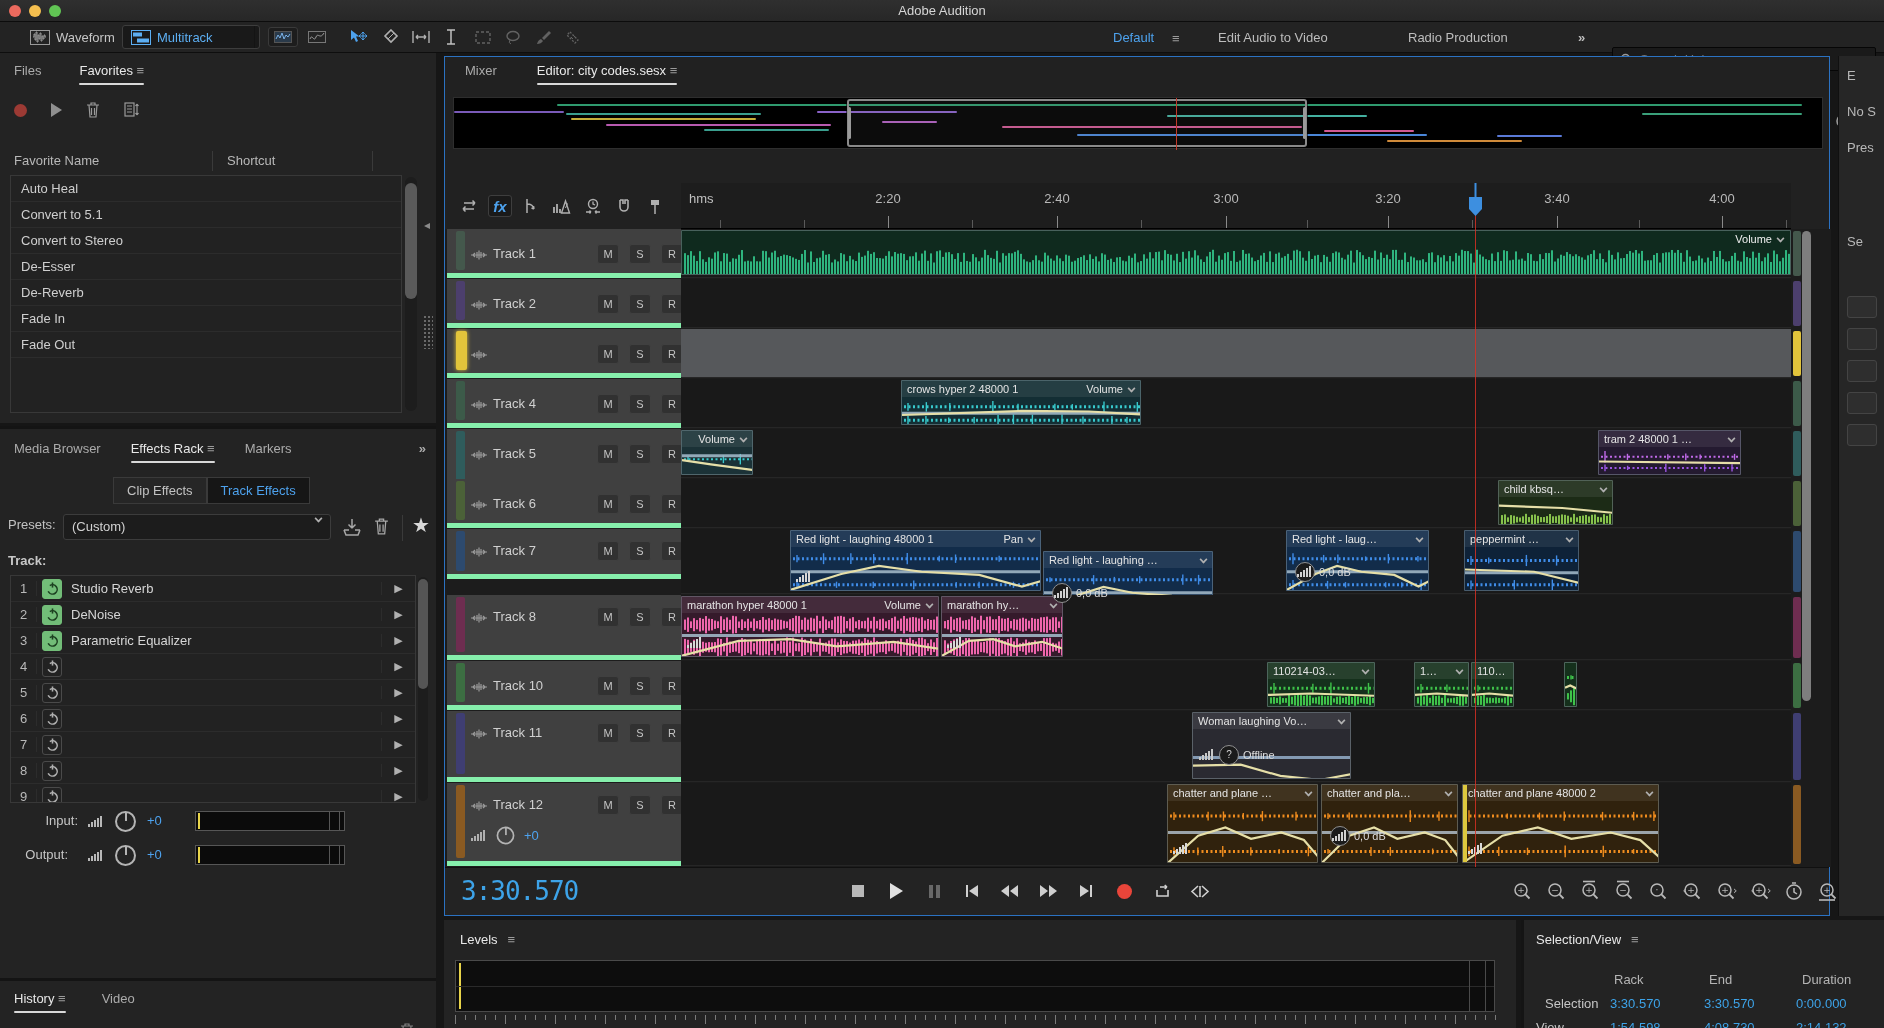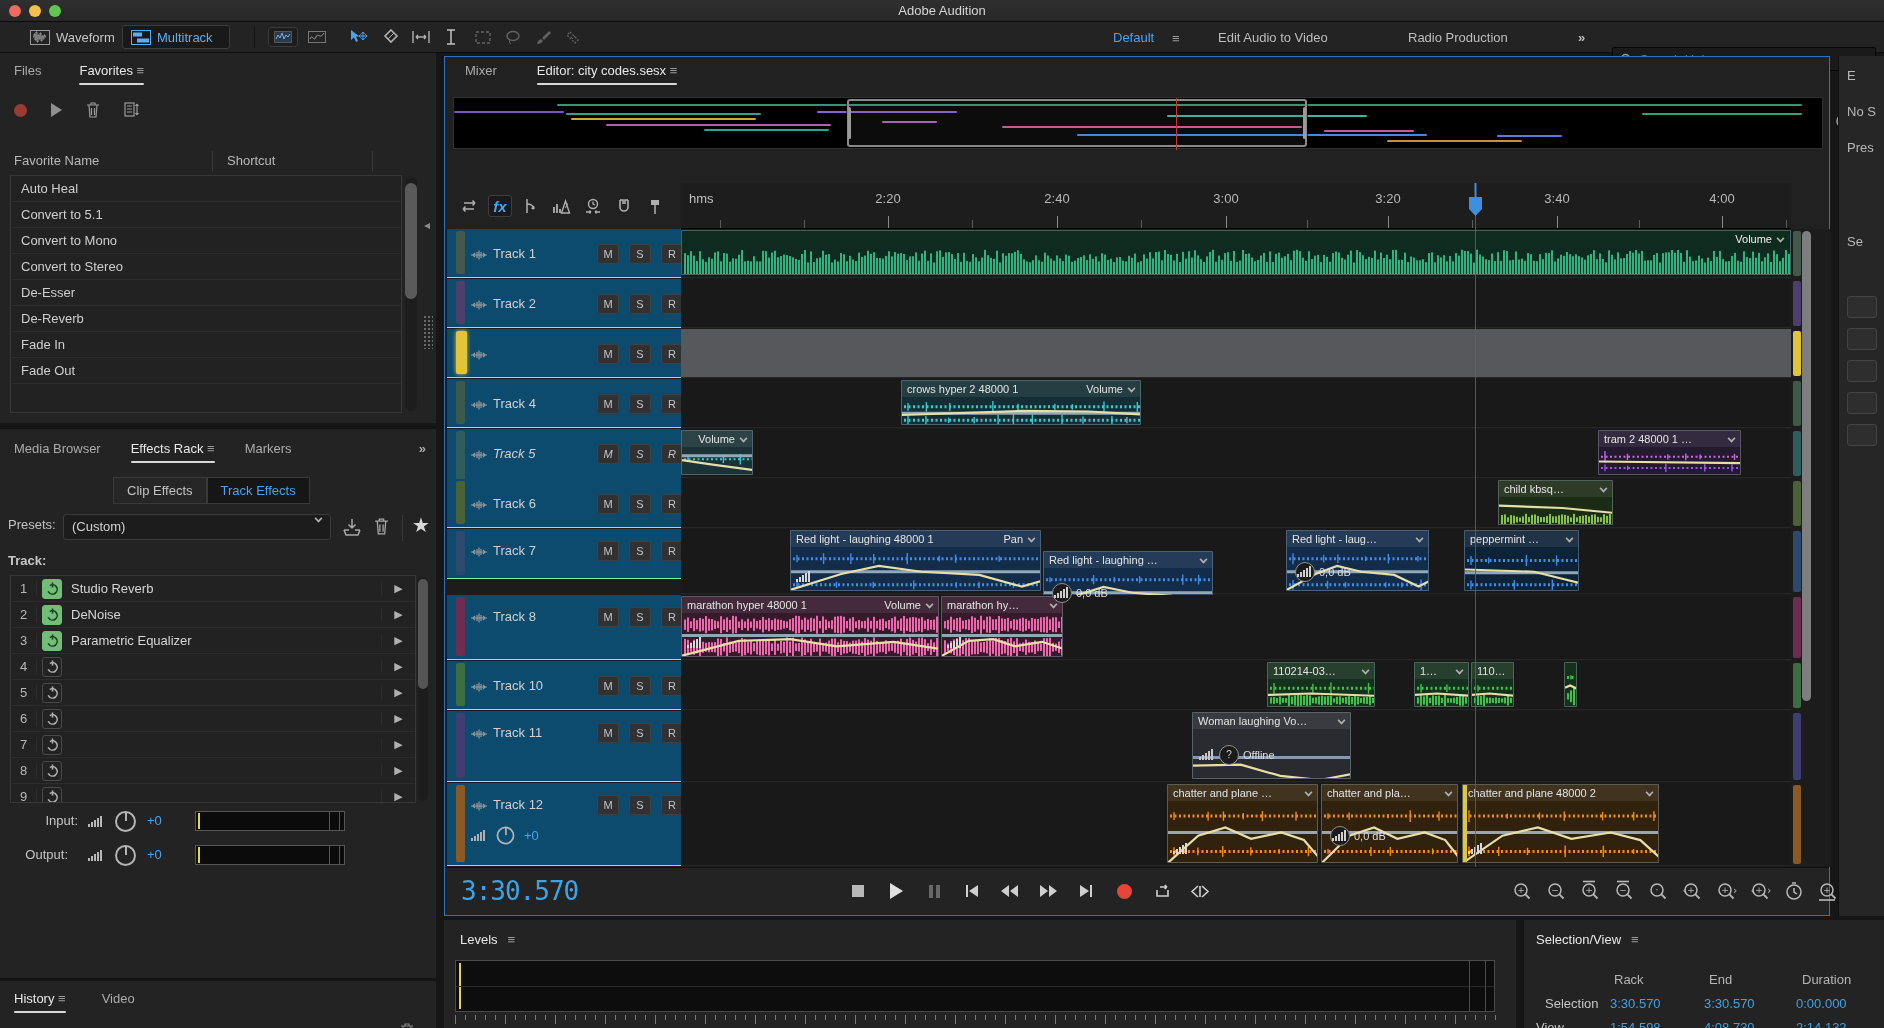--- a/index.html
+++ b/index.html
@@ -96,21 +96,21 @@
   .etico { width:24px; height:22px; display:flex; align-items:center; justify-content:center; color:#a8a8a8; }
   .etico.fx { color:#4da2ee; font-style:italic; font-weight:bold; font-size:15px; background:#1a1a1a; border:1px solid #3e3e3e; border-radius:3px; }
 
   #ruler { position:absolute; left:236px; top:126px; width:1110px; height:46px; background:#1d1d1d; border-bottom:1px solid #000; overflow:visible; }
   #ruler .unit { position:absolute; left:8px; top:8px; font-size:13px; color:#c0c0c0; }
   .rtick-lbl { position:absolute; top:8px; font-size:13px; color:#b8b8b8; transform:translateX(-50%); }
   .rtick { position:absolute; bottom:0; width:1px; height:12px; background:#8a8a8a; }
   .rtick.minor { height:8px; background:#5a5a5a; }
 
   #tracks { position:absolute; left:0; top:172px; width:1386px; height:638px; overflow:hidden; background:#1c1c1c; }
-  .thead { position:absolute; left:2px; width:234px; background:#0c4a6e; border-bottom:1px solid #86efac; }
+  .thead { position:absolute; left:2px; width:234px; background:#404040; border-bottom:5px solid #86efac; }
   .thead .ctab { position:absolute; left:9px; top:2px; bottom:3px; width:9px; border-radius:2px; }
   .thead .tname { position:absolute; left:46px; font-size:13px; color:#d0d0d0; }
   .thead .wicon { position:absolute; left:24px; color:#9a9a9a; }
   .msr { position:absolute; width:22px; height:20px; background:#313131; border:1px solid #404040; border-radius:3px; color:#c4c4c4; font-size:11px; text-align:center; line-height:18px; }
   .lane { position:absolute; left:236px; width:1110px; background:#191919; border-bottom:1px solid #262626; }
   .lane.selected { background:#56585b; }
   .clip { position:absolute; border:1px solid rgba(180,200,210,.35); border-radius:1px; overflow:hidden; }
   .cliphead { position:absolute; left:0; right:0; top:0; height:16px; display:flex; align-items:center; padding:0 5px; font-size:11px; color:#e4e4e4; background:rgba(255,255,255,.08); white-space:nowrap; }
   .cliphead .cl-label { overflow:hidden; text-overflow:ellipsis; }
   .cliphead .sp { flex:1; }
@@ -166,21 +166,21 @@
   </div>
 
   <div id="toolbar">
     <div class="tbbtn" style="left:22px;">
       <svg width="20" height="15" viewBox="0 0 20 15">
           <rect x="0.5" y="0.5" width="19" height="14" fill="none" stroke="#9a9a9a"></rect>
           <path d="M3 7 h1 v-3 h1 v6 h1 v-8 h1 v10 h1 v-7 h1 v4 h1 v-6 h1 v8 h1 v-5 h1 v3 h1 v-4 h1 v2 h1" stroke="#9a9a9a" fill="none"></path>
         </svg>
       <span>Waveform</span>
     </div>
-    <div class="tbbtn box active" style="left:122px; width:108px;">
+    <div class="tbbtn box active" style="left:122px; width:138px;">
       <svg width="20" height="15" viewBox="0 0 20 15">
           <rect x="0.5" y="0.5" width="19" height="14" fill="none" stroke="#5caef2"></rect>
           <rect x="2" y="2.5" width="9" height="4" fill="#5caef2"></rect>
           <rect x="6" y="8.5" width="12" height="4" fill="#5caef2"></rect>
         </svg>
       <span>Multitrack</span>
     </div>
     <div class="vsep" style="left:254px;"></div>
 
     <div class="toolico" style="left:268px; width:30px; background:#1d1d1d; border:1px solid #3a3a3a; border-radius:3px;">
@@ -276,21 +276,20 @@
     </div>
     <div id="fav-cols">
       <span>Favorite Name</span>
       <span style="position:absolute; left:213px;">Shortcut</span>
       <span style="position:absolute; left:198px; top:-2px; width:1px; height:20px; background:#3a3a3a;"></span>
       <span style="position:absolute; left:358px; top:-2px; width:1px; height:20px; background:#3a3a3a;"></span>
     </div>
     <div id="fav-list">
         <div class="fav-row">Auto Heal</div>
         <div class="fav-row">Convert to 5.1</div>
-        <div class="fav-row">Convert to Mono</div>
         <div class="fav-row">Convert to Stereo</div>
         <div class="fav-row">De-Esser</div>
         <div class="fav-row">De-Reverb</div>
         <div class="fav-row">Fade In</div>
         <div class="fav-row">Fade Out</div>
       </div>
     <div id="fav-scroll"></div>
     <div id="fav-thumb"></div>
     <div id="fav-collapse">◂</div>
     <div id="fav-grip"></div>
@@ -1025,21 +1024,21 @@
               <line x1="130.40663580246914" y1="17.6965877914952" x2="130.40663580246914" y2="28.703412208504805" stroke="#38c9cc" stroke-width="1.4"></line>
               <line x1="160.02340534979425" y1="17.478240740740745" x2="160.02340534979425" y2="28.92175925925926" stroke="#38c9cc" stroke-width="1.4"></line>
               <line x1="180.98456790123458" y1="19.584996570644723" x2="180.98456790123458" y2="26.815003429355283" stroke="#38c9cc" stroke-width="1.4"></line>
               <line x1="209.92592592592595" y1="19.078583676268863" x2="209.92592592592595" y2="27.321416323731142" stroke="#38c9cc" stroke-width="1.4"></line>
               <line x1="224.9647633744856" y1="20.057767489711935" x2="224.9647633744856" y2="26.34223251028807" stroke="#38c9cc" stroke-width="1.4"></line>
               <line x1="0" y1="16.240000000000002" x2="240" y2="16.240000000000002" stroke="#9fb6c6" stroke-width="3" opacity="0.9"></line>
               <polyline points="0,17.98 120,13.92 187.20000000000002,14.5 240,17.4" fill="none" stroke="#e6dfa8" stroke-width="2.2"></polyline>
             </svg>
           </div>
         </div>
-        <div class="thead" style="top: 200px; height: 60px; font-style: italic;">
+        <div class="thead" style="top: 200px; height: 60px;">
           <span class="ctab" style="background: rgb(47, 92, 92);"></span>
           <span class="wicon" style="top: 18px;"><svg width="16" height="12" viewBox="0 0 16 12">
               <path d="M0 6 h16 M2 6 l2 -2 M2 6 l2 2 M14 6 l-2 -2 M14 6 l-2 2 M6 3 v6 M8 1.5 v9 M10 3 v6" stroke="#9a9a9a" fill="none" stroke-width="1.2"></path>
             </svg></span>
           <span class="tname" style="top: 17px;">Track 5</span>
           <span class="msr" style="left: 150px; top: 15px;">M</span>
           <span class="msr" style="left: 182px; top: 15px;">S</span>
           <span class="msr" style="left: 214px; top: 15px;">R</span>
         </div>
         <div class="lane" id="lane-4" style="top: 200px; height: 49px;">

